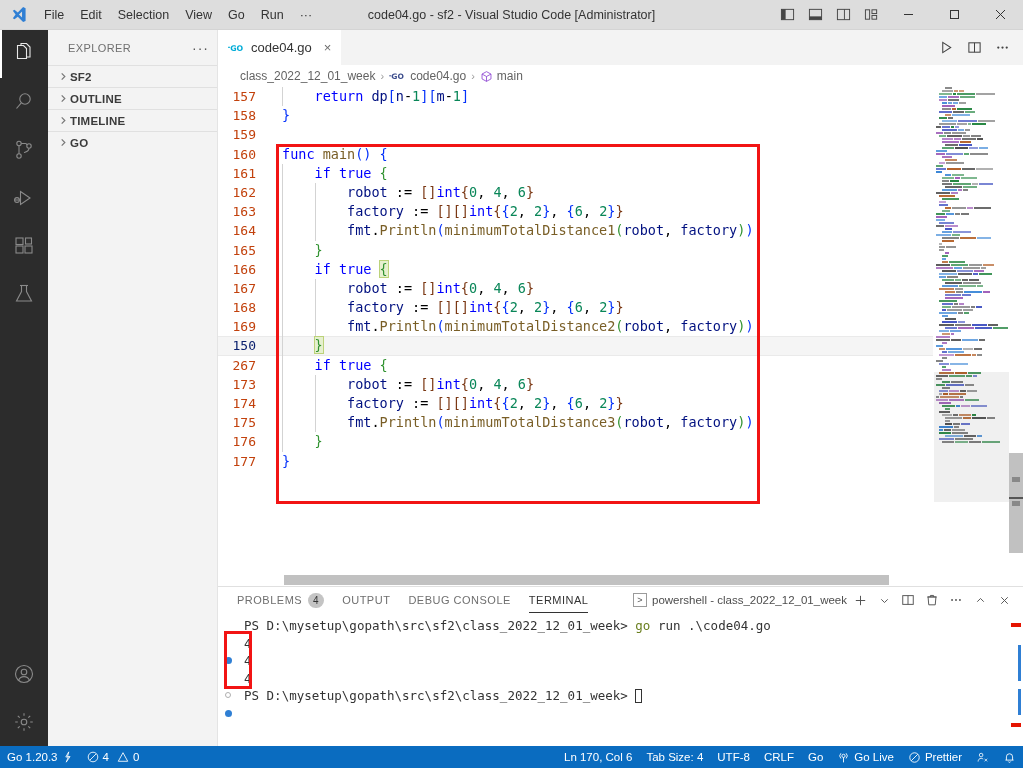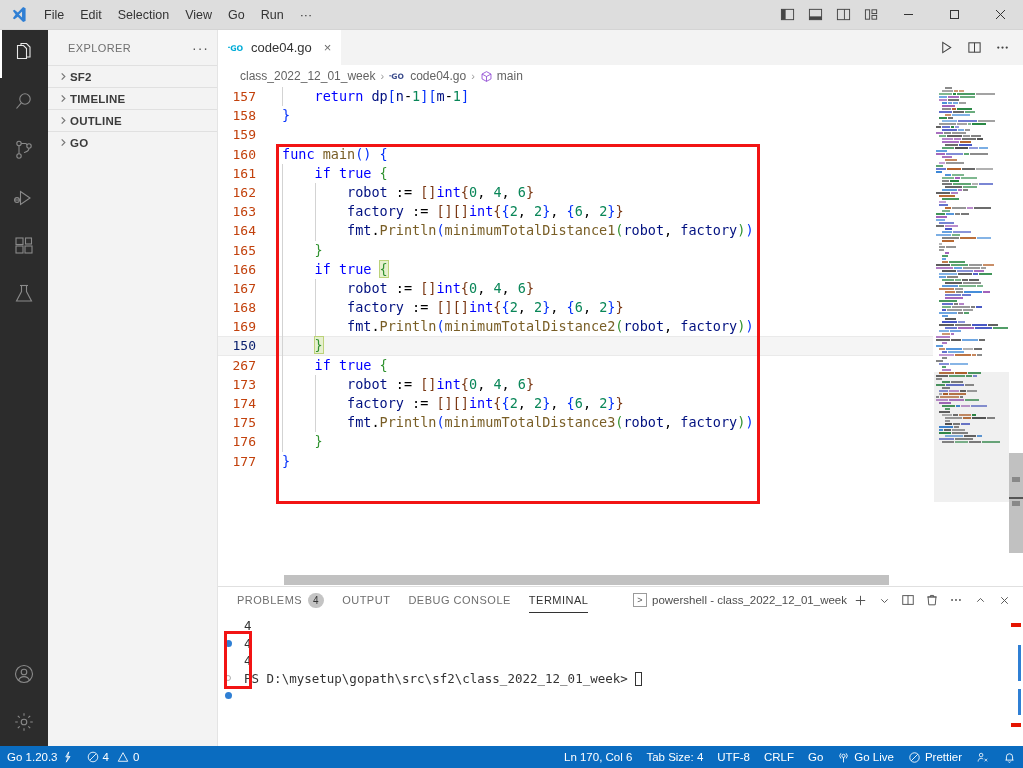--- a/index.html
+++ b/index.html
@@ -229,20 +229,21 @@
       <div class="menu-item">
           <span>Go</span>
         </div>
       <div class="menu-item">
           <span>Run</span>
         </div>
       <div class="menu-item">
           <span>···</span>
         </div>
     </div>
+    <div class="title-center">code04.go - sf2 - Visual Studio Code [Administrator]</div>
     <div class="title-right">
       <div class="layout-btn">
         <svg width="15" height="15" viewBox="0 0 16 16">
             <rect x="1.5" y="2.5" width="13" height="11" fill="none" stroke="#444"></rect>
             <rect x="1.5" y="2.5" width="4.5" height="11" fill="#444"></rect>
           </svg>
       </div>
       <div class="layout-btn">
         <svg width="15" height="15" viewBox="0 0 16 16">
             <rect x="1.5" y="2.5" width="13" height="11" fill="none" stroke="#444"></rect>
@@ -354,29 +355,29 @@
             </svg>
           </span>
         <span>SF2</span>
       </div>
       <div class="tree-row">
         <span class="chev">
             <svg viewBox="0 0 10 10" fill="none" stroke="currentColor" stroke-width="1.3">
               <path d="M3 1.5 6.5 5 3 8.5"></path>
             </svg>
           </span>
-        <span>TIMELINE</span>
+        <span>OUTLINE</span>
       </div>
       <div class="tree-row">
         <span class="chev">
             <svg viewBox="0 0 10 10" fill="none" stroke="currentColor" stroke-width="1.3">
               <path d="M3 1.5 6.5 5 3 8.5"></path>
             </svg>
           </span>
-        <span>OUTLINE</span>
+        <span>TIMELINE</span>
       </div>
       <div class="tree-row">
         <span class="chev">
             <svg viewBox="0 0 10 10" fill="none" stroke="currentColor" stroke-width="1.3">
               <path d="M3 1.5 6.5 5 3 8.5"></path>
             </svg>
           </span>
         <span>GO</span>
       </div>
     </div>
@@ -1108,20 +1109,21 @@
           </div>
         </div>
         <div class="terminal" id="terminal">
           <div class="term-redbox" id="term-red-box" style="left: 6px; top: 18px; width: 28px; height: 58px; border-color: rgb(242, 20, 20);"></div>
           <div class="term-vscroll">
             <div class="term-mark-red" style="top:10px;"></div>
             <div class="term-mark-blue" style="top:32px;height:36px;"></div>
             <div class="term-mark-blue" style="top:76px;height:26px;"></div>
             <div class="term-mark-red" style="top:110px;"></div>
           </div>
+        <div class="tline"><span>PS D:\mysetup\gopath\src\sf2\class_2022_12_01_week&gt; </span><span class="t-green">go</span><span> run .\code04.go</span></div>
             <div class="tline"><span>4</span></div>
             <div class="tline"><span class="t-dot-blue"></span><span>4</span></div>
             <div class="tline"><span>4</span></div>
             <div class="tline"><span class="t-dot-hollow"></span><span>PS D:\mysetup\gopath\src\sf2\class_2022_12_01_week&gt; </span><span class="term-cursor"></span></div>
             <div class="tline"><span class="t-dot-blue"></span></div>
           </div>
       </div>
 
     </div>
   </div>

